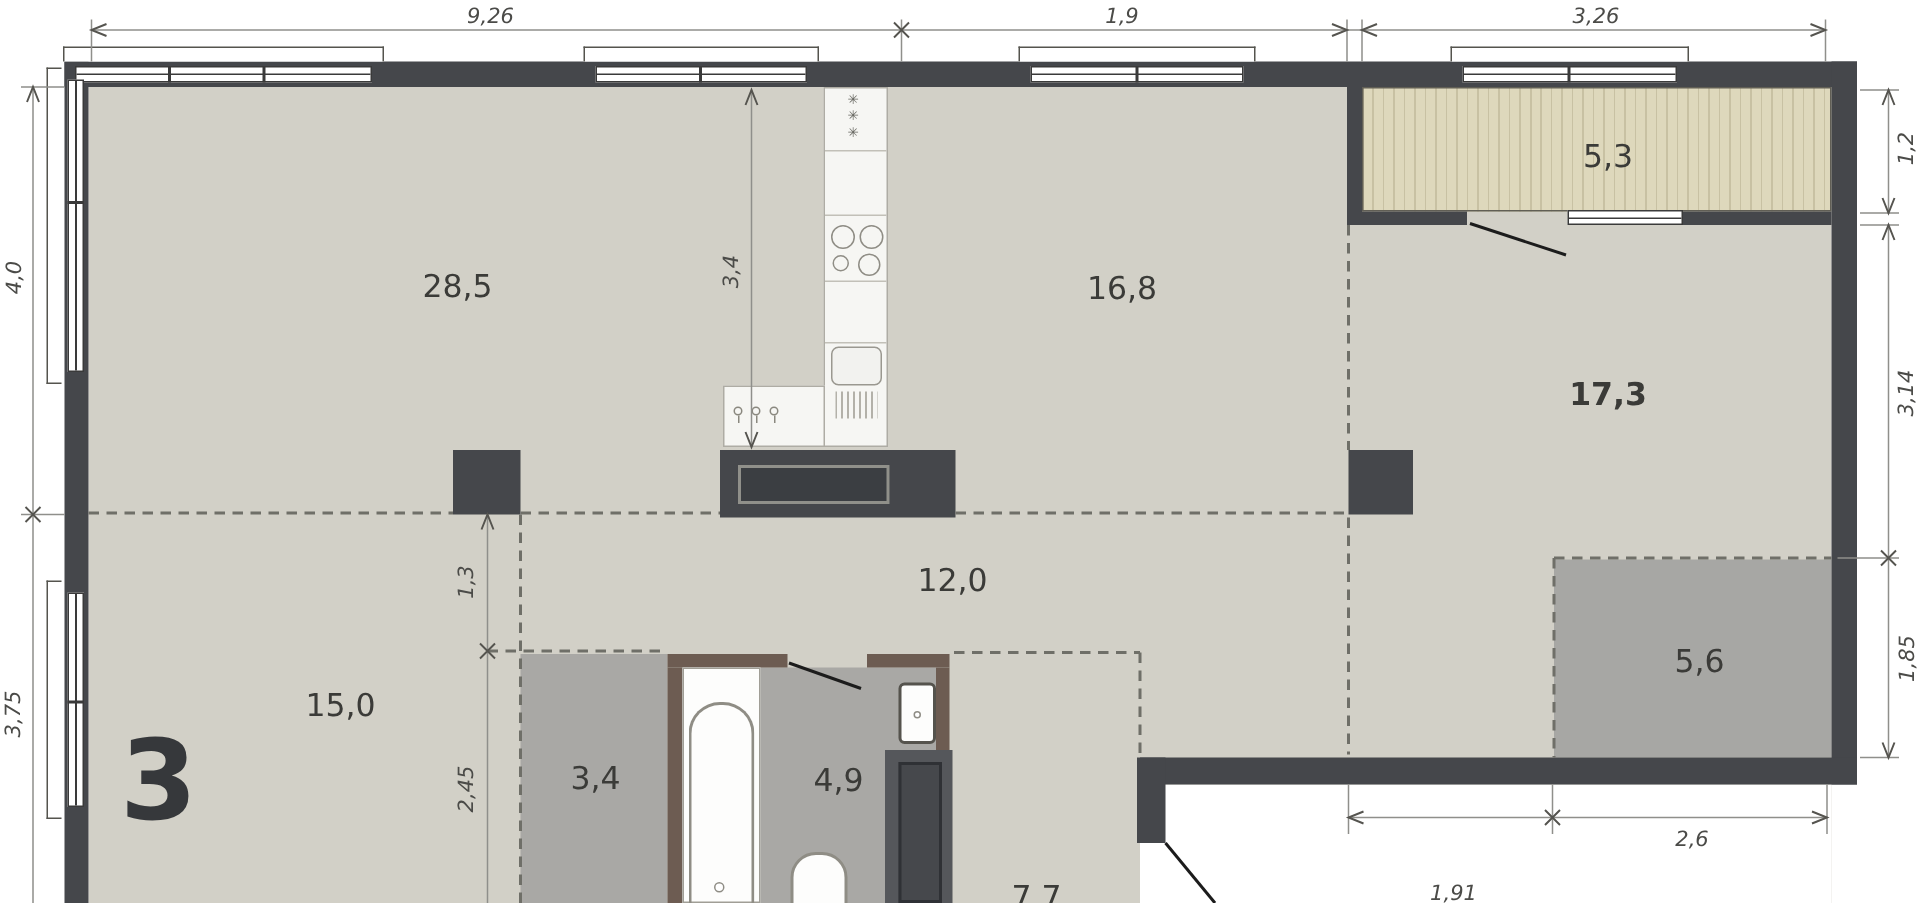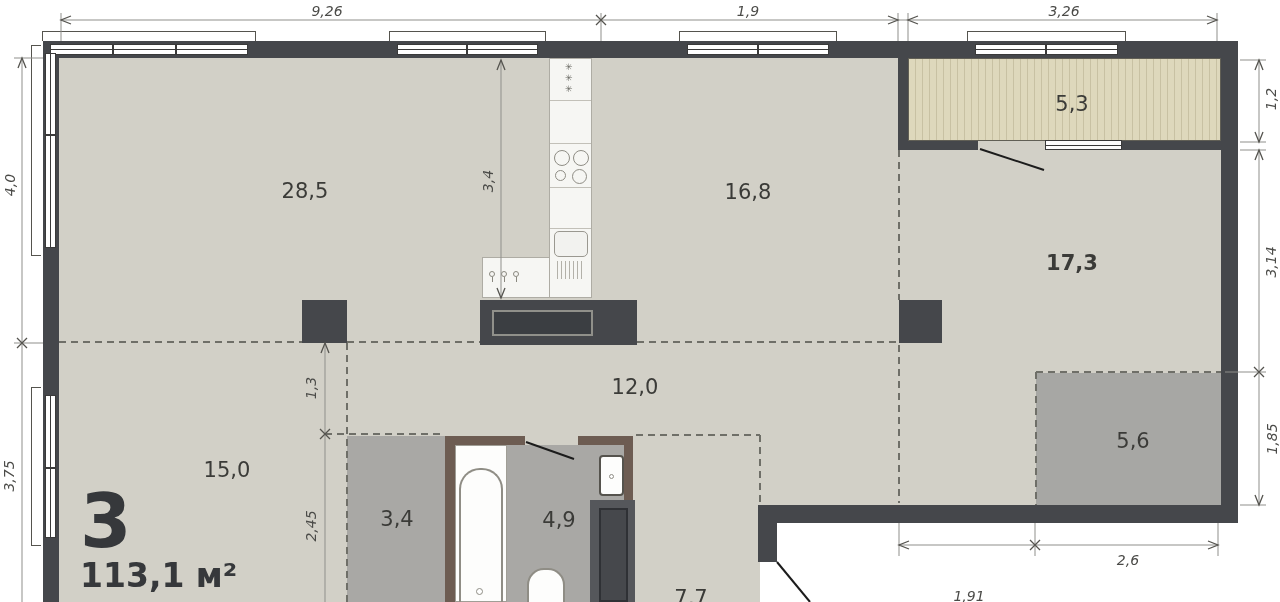--- a/index.html
+++ b/index.html
@@ -201,15 +201,14 @@
   <div class="abs dim-label rot" style="left:1271px;top:99px;">1,2</div>
   <div class="abs dim-label rot" style="left:1271px;top:262px;">3,14</div>
   <div class="abs dim-label rot" style="left:1272px;top:439px;">1,85</div>
   <div class="abs dim-label" style="left:969px;top:560px;margin-top:36px;">1,91</div>
   <div class="abs dim-label" style="left:1128px;top:560px;">2,6</div>
   <div class="abs dim-label rot" style="left:488px;top:181px;">3,4</div>
   <div class="abs dim-label rot" style="left:311px;top:388px;">1,3</div>
   <div class="abs dim-label rot" style="left:311px;top:526px;">2,45</div>
 
   <div class="abs apt-number" style="left:80px;top:484px;">3</div>
-  <div class="abs apt-area" style="left:80px;top:559px;">113,1 м²</div>
 
 </div>
 
 </body></html>

